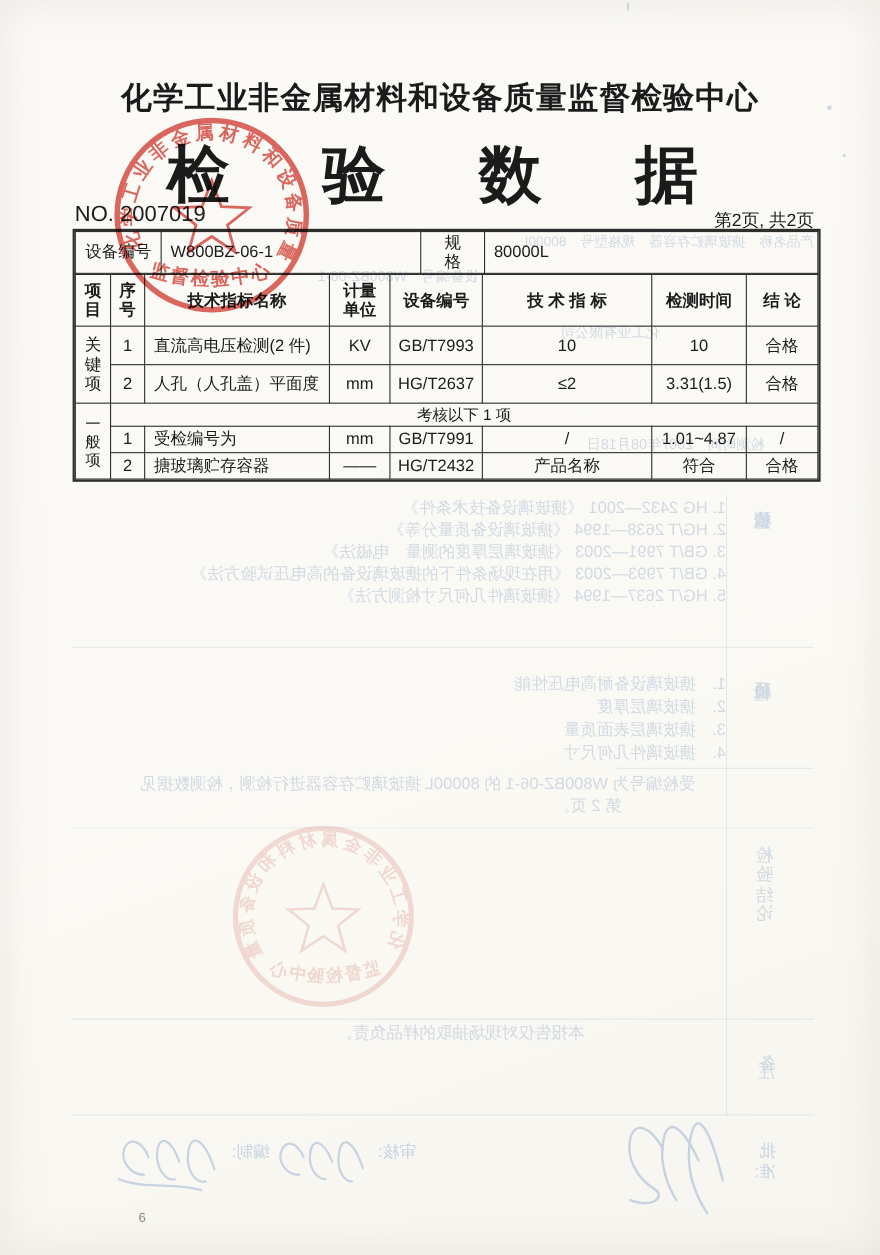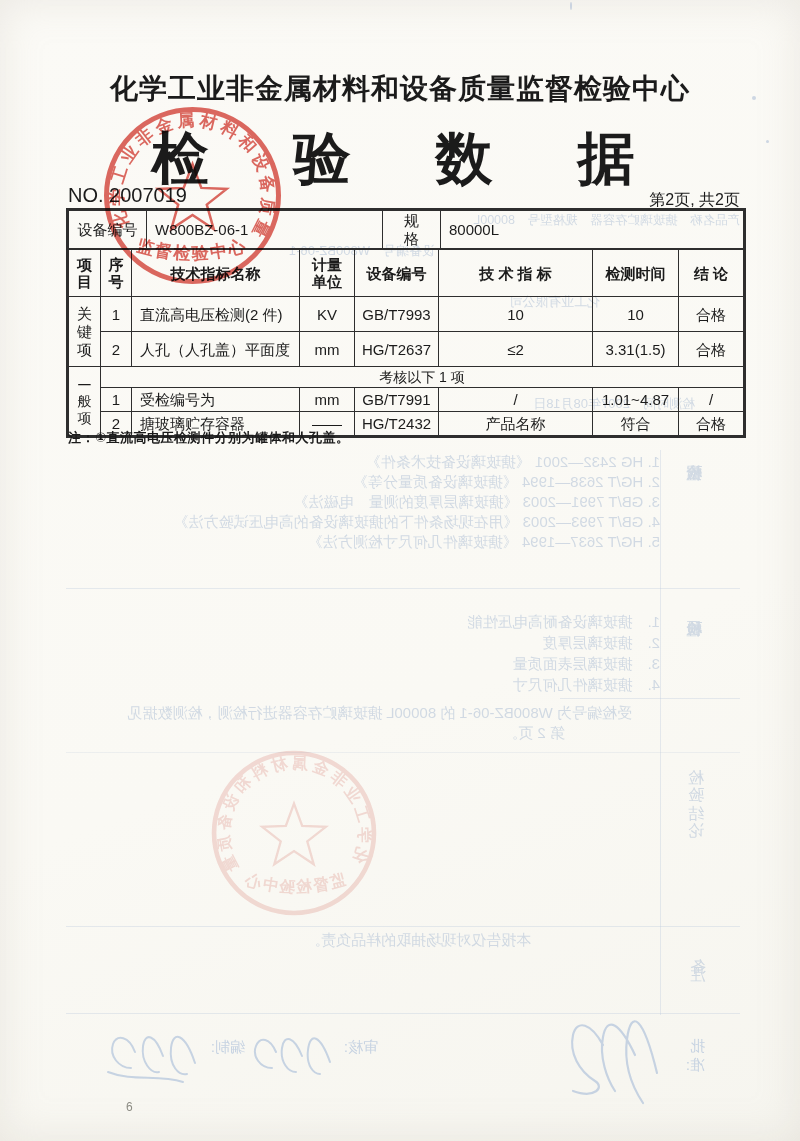--- a/index.html
+++ b/index.html
@@ -195,21 +195,20 @@
         <td>——</td>
         <td>HG/T2432</td>
         <td>产品名称</td>
         <td>符合</td>
         <td>合格</td>
       </tr>
     </tbody>
       </table>
   </div>
 
-  <div class="note">注：①直流高电压检测件分别为罐体和人孔盖。</div>
   <div class="paper-mark">6</div>
 
   <svg class="seal seal-front" width="185" height="185" viewBox="0 0 185 185">
     <g id="seal-art">
       <circle cx="92.5" cy="92.5" r="86" fill="none" stroke="currentColor" stroke-width="5"></circle>
       <polygon points="92.5,61 101.3,84.9 126.7,85.9 106.8,101.6 113.7,126.1 92.5,112 71.3,126.1 78.2,101.6 58.3,85.9 83.7,84.9" fill="none" stroke="currentColor" stroke-width="2.5"></polygon>
       <path id="sealArc" d="M 32 128 A 70 70 0 1 1 153 128" fill="none" stroke="none"></path>
       <text font-size="17" letter-spacing="4" fill="currentColor" font-weight="bold">
         <textPath href="#sealArc" startOffset="2%">化学工业非金属材料和设备质量</textPath>
       </text>

